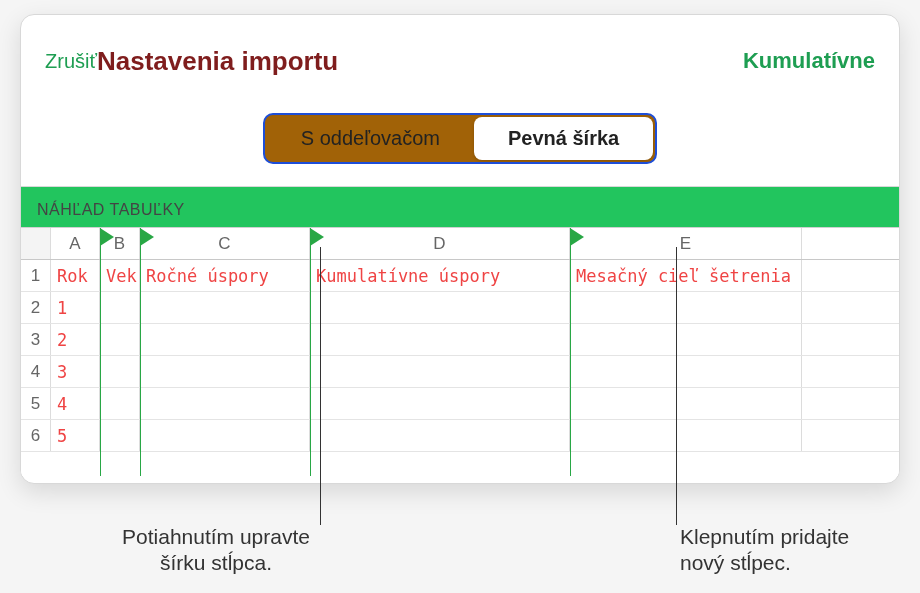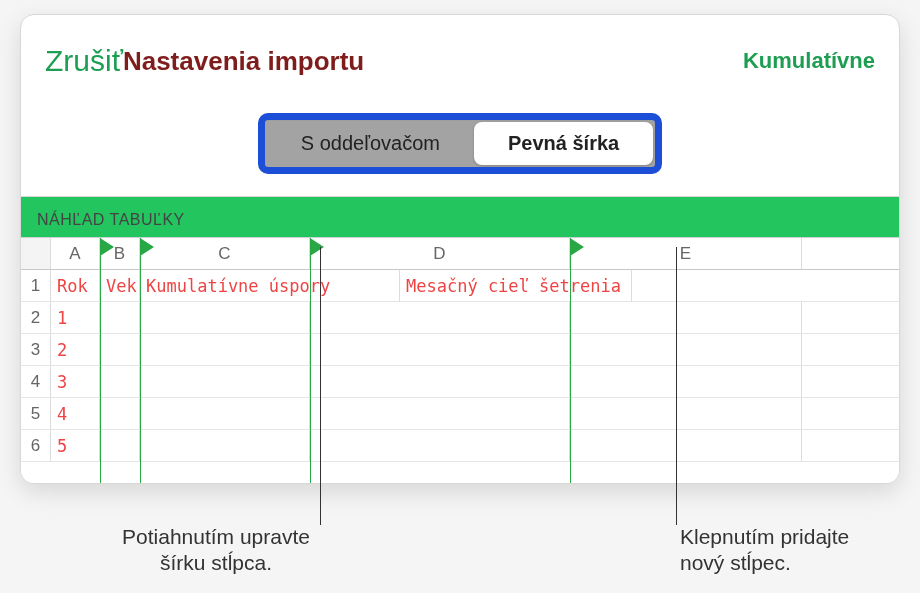--- a/index.html
+++ b/index.html
@@ -24,21 +24,21 @@
     }
     .header {
       display: flex;
       align-items: center;
       justify-content: space-between;
       padding: 18px 24px 0 24px;
       height: 74px;
     }
     .header .cancel {
       color: #1e9e52;
-      font-size: 30px;
+      font-size: 20px;
       cursor: pointer;
     }
     .header .title {
       color: #7f1d1d;
       font-size: 26px;
       font-weight: 700;
       text-align: left;
       flex: 1;
     }
     .header .update {
@@ -48,22 +48,22 @@
       cursor: pointer;
     }
     .seg-wrap {
       display: flex;
       justify-content: center;
       padding: 24px 0 22px 0;
       border-bottom: 1px solid #d8d8d8;
     }
     .segmented {
       display: flex;
-      background: #a3a3a3;
-      border: 7px solid #1d4ed8;
+      background: #a16207;
+      border: 2px solid #1d4ed8;
       border-radius: 10px;
       padding: 2px;
       overflow: hidden;
       box-shadow: inset 0 1px 1px rgba(0,0,0,0.03);
     }
     .segmented .opt {
       padding: 10px 34px;
       font-size: 20px;
       color: #222;
       cursor: pointer;
@@ -208,20 +208,21 @@
         <div class="colhdr wB">B</div>
         <div class="colhdr wC">C</div>
         <div class="colhdr wD">D</div>
         <div class="colhdr wE">E</div>
       </div>
 
       <div class="datarow">
         <div class="rowhdr">1</div>
         <div class="cell wA">Rok</div>
         <div class="cell wB">Vek</div>
+        <div class="cell wC">Ročné úspory</div>
         <div class="cell wD">Kumulatívne úspory</div>
         <div class="cell wE">Mesačný cieľ šetrenia</div>
       </div>
 
       <div class="datarow">
         <div class="rowhdr">2</div>
         <div class="cell wA">1</div>
         <div class="cell wB"></div>
         <div class="cell wC"></div>
         <div class="cell wD"></div>

